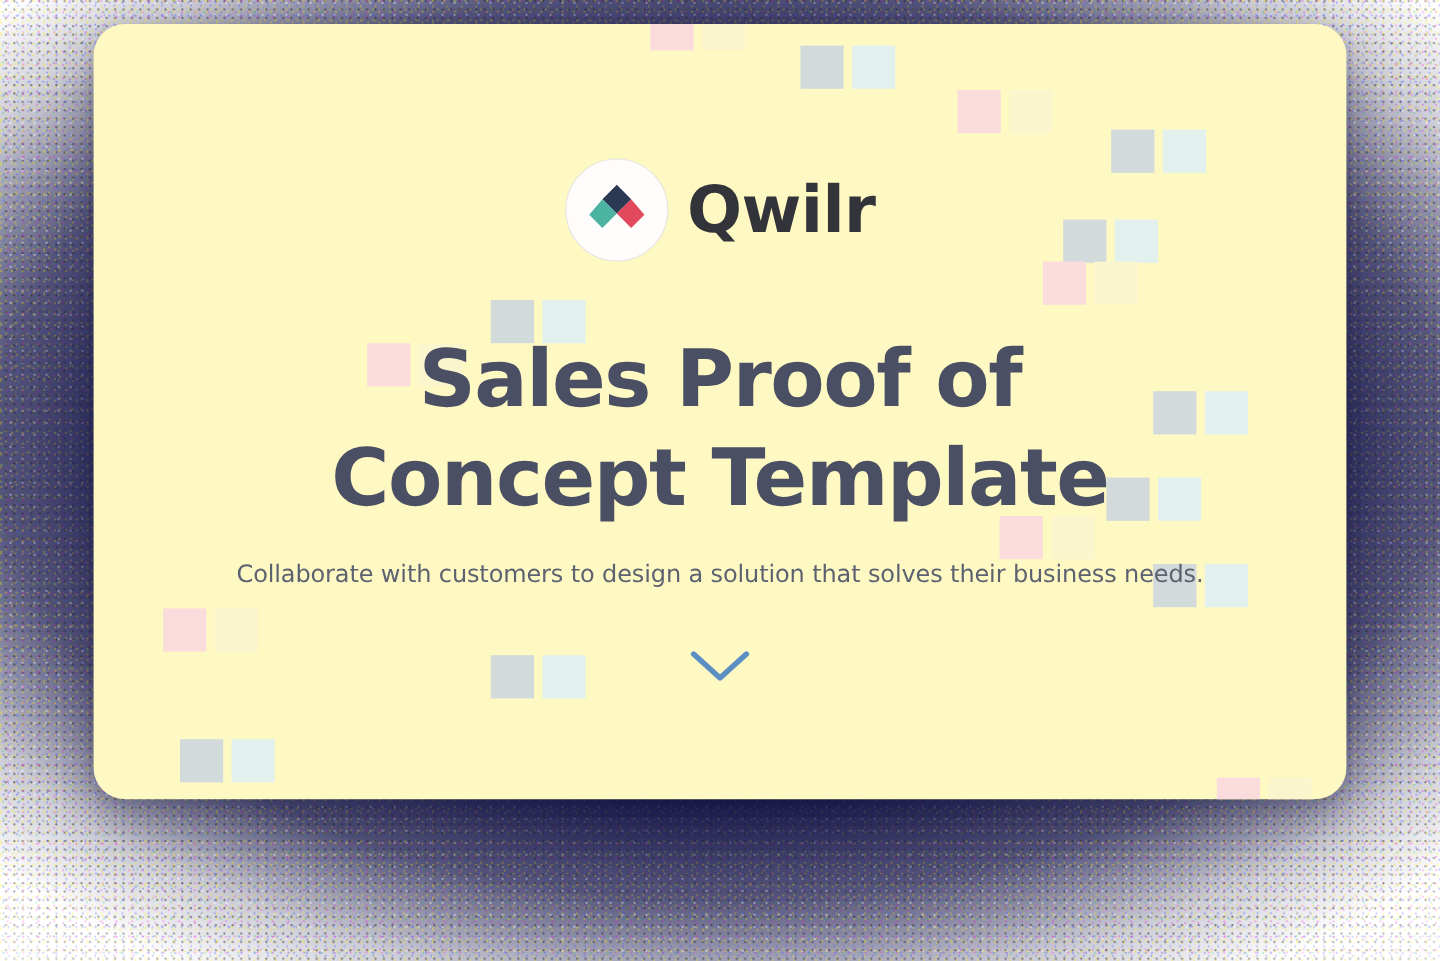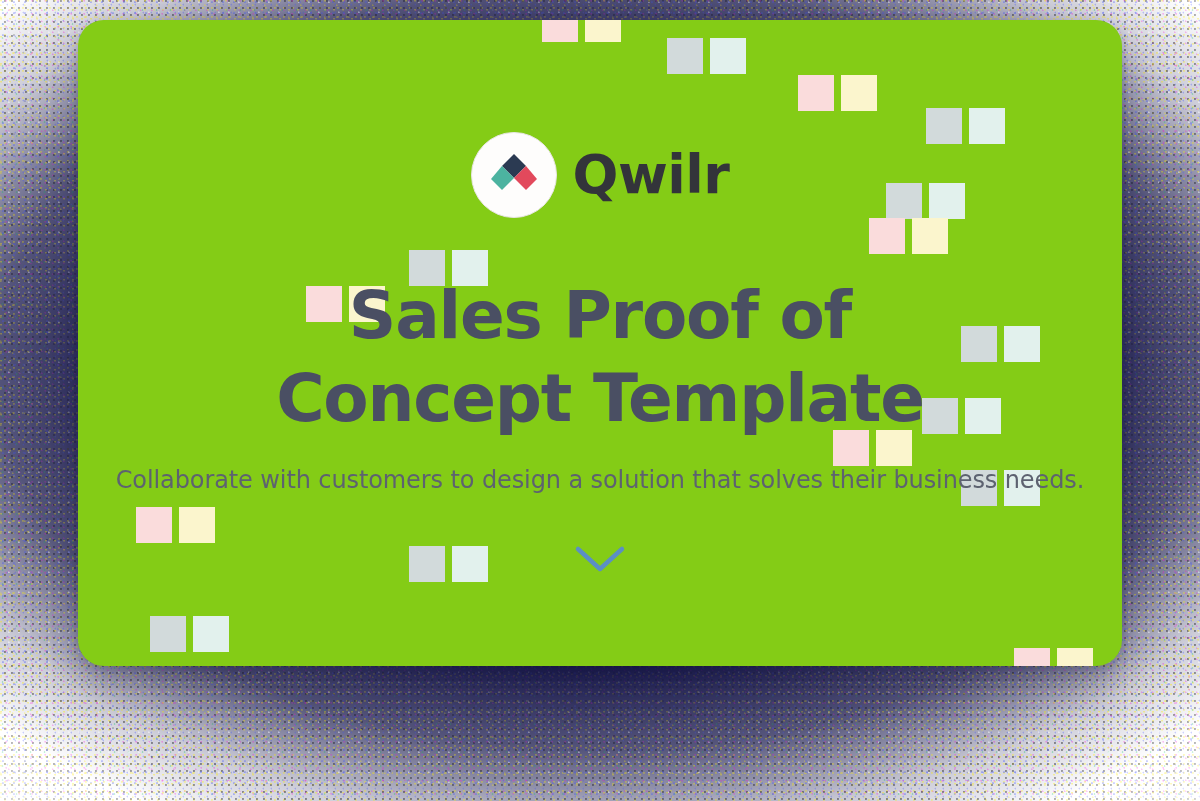--- a/index.html
+++ b/index.html
@@ -70,21 +70,21 @@
                   rgba(0,0,0,0) 100%);
   }
 
   
   #card {
     position: absolute;
     left: 78px;
     top: 20px;
     width: 1044px;
     height: 646px;
-    background: #84cc16;
+    background: #fef9c3;
     border-radius: 26px;
     z-index: 5;
     overflow: hidden;
     box-shadow: 0 18px 44px rgba(10,10,50,0.30),
                 0 4px 12px rgba(10,10,50,0.16);
   }
 
   
   .sq-pair { position: absolute; display: flex; gap: 7px; }
   .sq { width: 36px; height: 36px; }
@@ -138,21 +138,21 @@
     line-height: 1.26;
     font-weight: bold;
     color: #4a4f63;
     letter-spacing: -1.2px;
     font-family: "DejaVu Sans", "Liberation Sans", sans-serif;
   }
 
   
   #subtitle {
     margin-top: 26px;
-    font-size: 24px;
+    font-size: 20px;
     color: #5d6270;
     letter-spacing: -0.1px;
     text-align: right;
     font-family: "DejaVu Sans", "Liberation Sans", sans-serif;
   }
 
   
   #scroll-chevron {
     margin-top: 48px;
     width: 62px;

